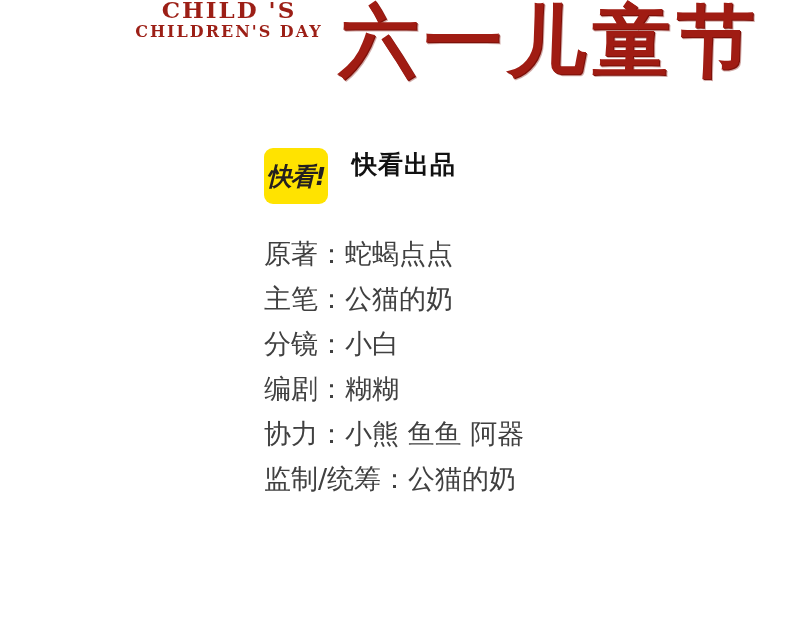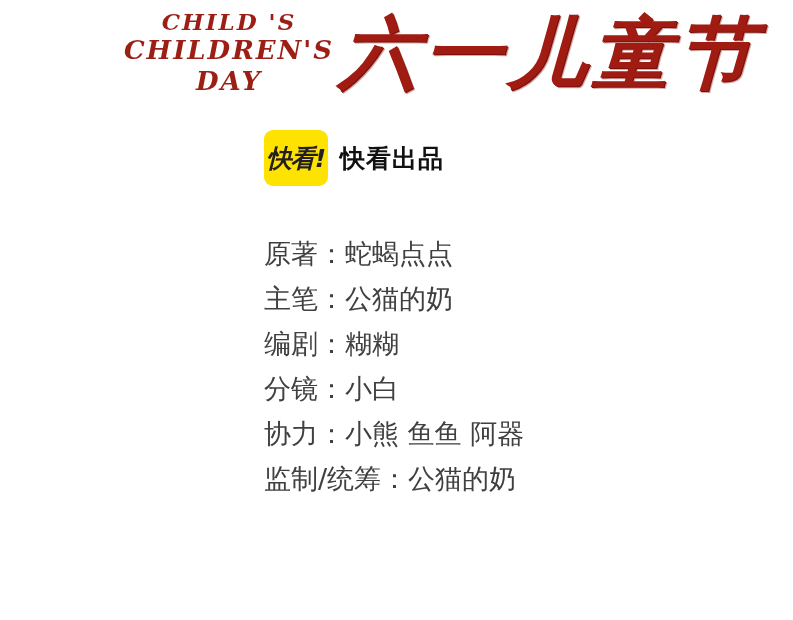--- a/index.html
+++ b/index.html
@@ -12,46 +12,45 @@
     height: 620px;
     position: relative;
     overflow: hidden;
     font-family: "Liberation Sans", sans-serif;
     color: #1a1a1a;
   }
 
   
   .banner {
     position: absolute;
-    top: 16px;
+    top: 4px;
     left: 0;
     width: 793px;
     height: 100px;
-    font-style: italic;
   }
 
   .banner-en {
     position: absolute;
     left: 104px;
     top: -8px;
     width: 250px;
     text-align: center;
     color: #9c1f16;
     font-family: "DejaVu Serif", serif;
     font-weight: bold;
     letter-spacing: 1px;
     line-height: 1.18;
   }
   .banner-en .line1 {
     font-size: 23px;
     display: block;
     letter-spacing: 2px;
   }
   .banner-en .line2 {
-    font-size: 26px;
+    font-size: 16px;
     display: block;
     letter-spacing: 2px;
   }
 
   .banner-cn {
     position: absolute;
     left: 340px;
     top: -14px;
     font-size: 78px;
     font-family: "DejaVu Serif", serif;
@@ -60,24 +59,24 @@
     letter-spacing: 6px;
     white-space: nowrap;
     text-shadow: 1px 1px 0 #7d1009, 2px 2px 0 rgba(125,16,9,0.35);
     transform: skewX(-2deg);
   }
 
   
   .brand-row {
     position: absolute;
     left: 264px;
-    top: 130px;
+    top: 148px;
     display: flex;
-    align-items: center;
-    gap: 12px;
+    align-items: flex-start;
+    gap: 24px;
   }
   .brand-logo {
     width: 64px;
     height: 56px;
     background: #ffe300;
     border-radius: 9px;
     display: flex;
     align-items: center;
     justify-content: center;
   }
@@ -141,24 +140,24 @@
 </div>
 
 <div class="credits">
   <div class="credit-line">
     <span class="credit-role">原著</span><span class="credit-sep">：</span><span class="credit-value">蛇蝎点点</span>
   </div>
   <div class="credit-line">
     <span class="credit-role">主笔</span><span class="credit-sep">：</span><span class="credit-value">公猫的奶</span>
   </div>
   <div class="credit-line">
-    <span class="credit-role">编剧</span><span class="credit-sep">：</span><span class="credit-value">糊糊</span>
+    <span class="credit-role">分镜</span><span class="credit-sep">：</span><span class="credit-value">小白</span>
   </div>
   <div class="credit-line">
-    <span class="credit-role">分镜</span><span class="credit-sep">：</span><span class="credit-value">小白</span>
+    <span class="credit-role">编剧</span><span class="credit-sep">：</span><span class="credit-value">糊糊</span>
   </div>
   <div class="credit-line">
     <span class="credit-role">协力</span><span class="credit-sep">：</span><span class="credit-value">小熊 鱼鱼 阿器</span>
   </div>
   <div class="credit-line">
     <span class="credit-role">监制/统筹</span><span class="credit-sep">：</span><span class="credit-value">公猫的奶</span>
   </div>
 </div>
 
 </body></html>

